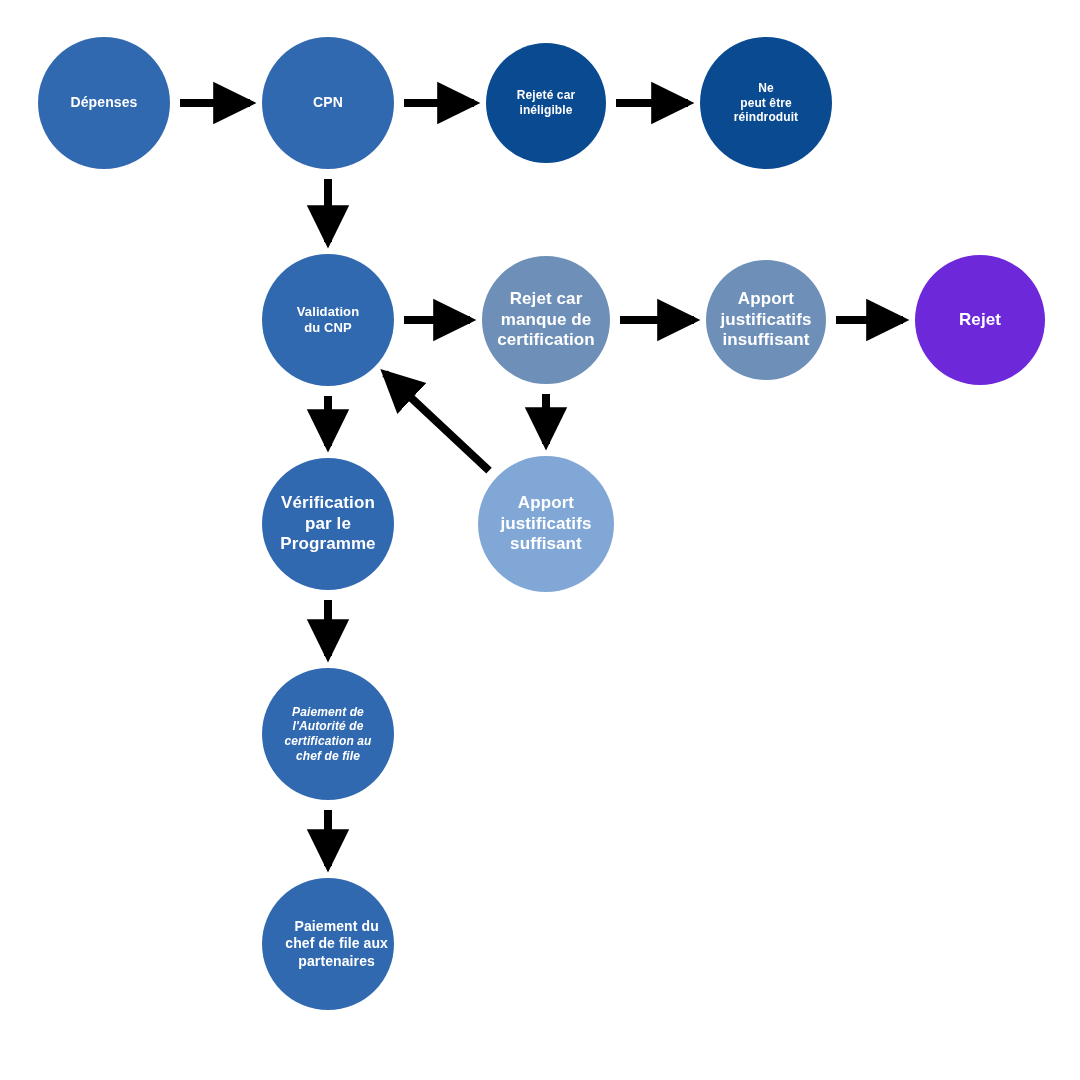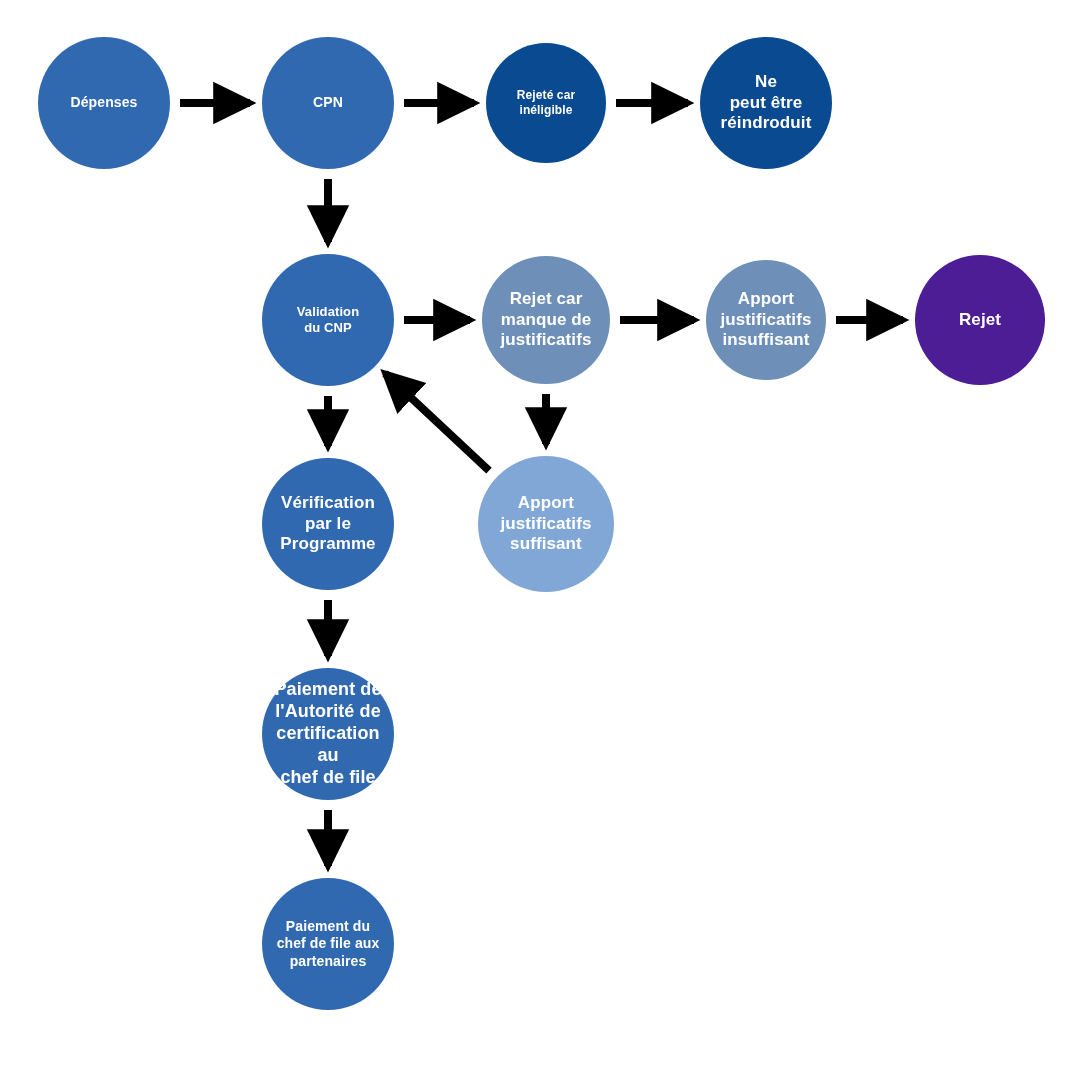--- a/index.html
+++ b/index.html
@@ -62,58 +62,58 @@
       <div class="node" style="left: 38px; top: 37px; width: 132px; height: 132px; background: rgb(48, 105, 176); font-size: 14px;">
         <span class="lbl">Dépenses</span>
       </div>
       <div class="node" style="left: 262px; top: 37px; width: 132px; height: 132px; background: rgb(48, 105, 176); font-size: 14px;">
         <span class="lbl">CPN</span>
       </div>
       <div class="node" style="left: 486px; top: 43px; width: 120px; height: 120px; background: rgb(10, 74, 145); font-size: 12px;">
         <span class="lbl">Rejeté car
 inéligible</span>
       </div>
-      <div class="node" style="left: 700px; top: 37px; width: 132px; height: 132px; background: rgb(10, 74, 145); font-size: 17px;">
+      <div class="node" style="left: 700px; top: 37px; width: 132px; height: 132px; background: rgb(10, 74, 145); font-size: 12px;">
         <span class="lbl">Ne
 peut être
 réindroduit</span>
       </div>
       <div class="node" style="left: 262px; top: 254px; width: 132px; height: 132px; background: rgb(48, 105, 176); font-size: 13px;">
         <span class="lbl">Validation
 du CNP</span>
       </div>
       <div class="node" style="left: 482px; top: 256px; width: 128px; height: 128px; background: rgb(109, 143, 184); font-size: 17px;">
         <span class="lbl">Rejet car
 manque de
-justificatifs</span>
+certification</span>
       </div>
       <div class="node" style="left: 706px; top: 260px; width: 120px; height: 120px; background: rgb(109, 143, 184); font-size: 17px;">
         <span class="lbl">Apport
 justificatifs
 insuffisant</span>
       </div>
-      <div class="node" style="left: 915px; top: 255px; width: 130px; height: 130px; background: #4c1d95; font-size: 17px;">
+      <div class="node" style="left: 915px; top: 255px; width: 130px; height: 130px; background: #6d28d9; font-size: 17px;">
         <span class="lbl">Rejet</span>
       </div>
       <div class="node" style="left: 262px; top: 458px; width: 132px; height: 132px; background: rgb(48, 105, 176); font-size: 17px; align-items: center;">
         <span class="lbl">Vérification
 par le
 Programme</span>
       </div>
       <div class="node" style="left: 478px; top: 456px; width: 136px; height: 136px; background: rgb(128, 167, 214); font-size: 17px;">
         <span class="lbl">Apport
 justificatifs
 suffisant</span>
       </div>
-      <div class="node" style="left: 262px; top: 668px; width: 132px; height: 132px; background: rgb(48, 105, 176); font-size: 18px;">
+      <div class="node" style="left: 262px; top: 668px; width: 132px; height: 132px; background: rgb(48, 105, 176); font-size: 12px; font-style: italic;">
         <span class="lbl">Paiement de
 l'Autorité de
 certification au
 chef de file</span>
       </div>
-      <div class="node" style="left: 262px; top: 878px; width: 132px; height: 132px; background: rgb(48, 105, 176); font-size: 14px;">
+      <div class="node" style="left: 262px; top: 878px; width: 132px; height: 132px; background: rgb(48, 105, 176); font-size: 14px; justify-content: flex-end;">
         <span class="lbl">Paiement du
 chef de file aux
 partenaires</span>
       </div>
     </div>
 
 </div>
 
 </body></html>

